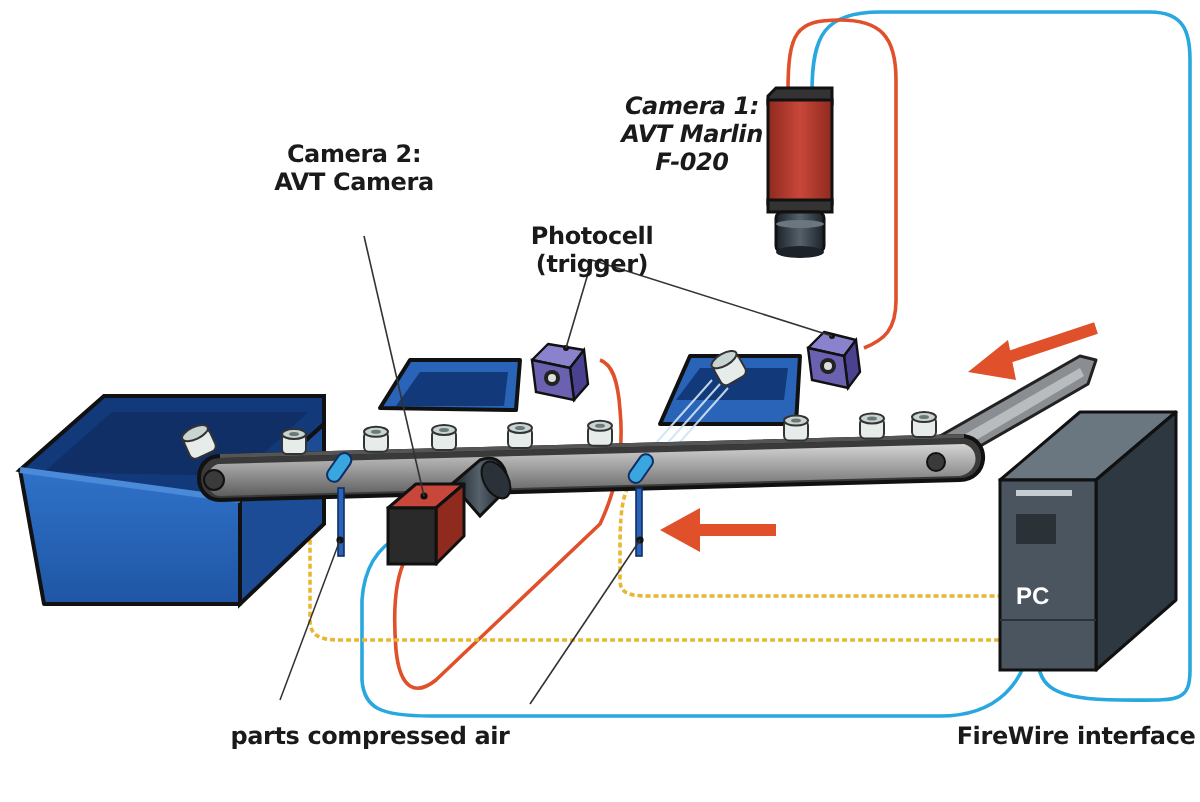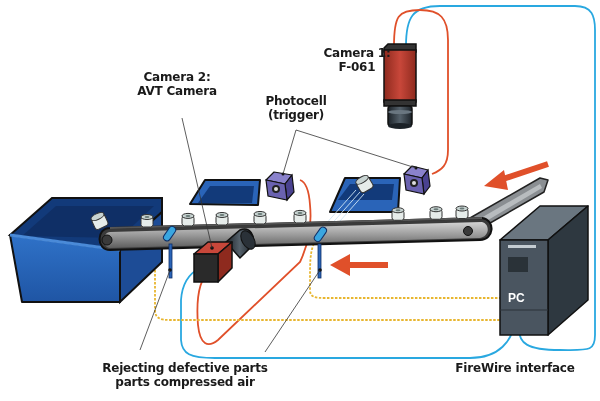--- a/index.html
+++ b/index.html
@@ -202,31 +202,31 @@
 
   <g stroke="#333" stroke-width="0.8" fill="none">
     <line x1="182" y1="118" x2="212" y2="248"></line>
     <line x1="296" y1="130" x2="283" y2="174"></line>
     <line x1="296" y1="130" x2="416" y2="168"></line>
     <line x1="170" y1="270" x2="140" y2="350"></line>
     <line x1="320" y1="270" x2="265" y2="352"></line>
   </g>
 </svg>
 
-<div class="label" style="left:357px; top:46px;">
+<div class="label" style="left:346px; top:46px;font-style:italic;">
   <span>Camera 1:</span>
-  <span>F-061</span>
+  <span>AVT Marlin</span>
+  <span>F-020</span>
 </div>
 <div class="label" style="left:177px; top:70px;">
   <span>Camera 2:</span>
   <span>AVT Camera</span>
 </div>
-<div class="label" style="left:296px; top:94px;">
+<div class="label" style="left:296px; top:111px;">
   <span>Photocell</span>
   <span>(trigger)</span>
 </div>
 <div class="label" style="left:185px; top:361px;">
-  <span>Rejecting defective parts</span>
   <span>parts compressed air</span>
 </div>
-<div class="label" style="left:515px; top:361px;">
+<div class="label" style="left:538px; top:361px;">
   <span>FireWire interface</span>
 </div>
 
 </body></html>

